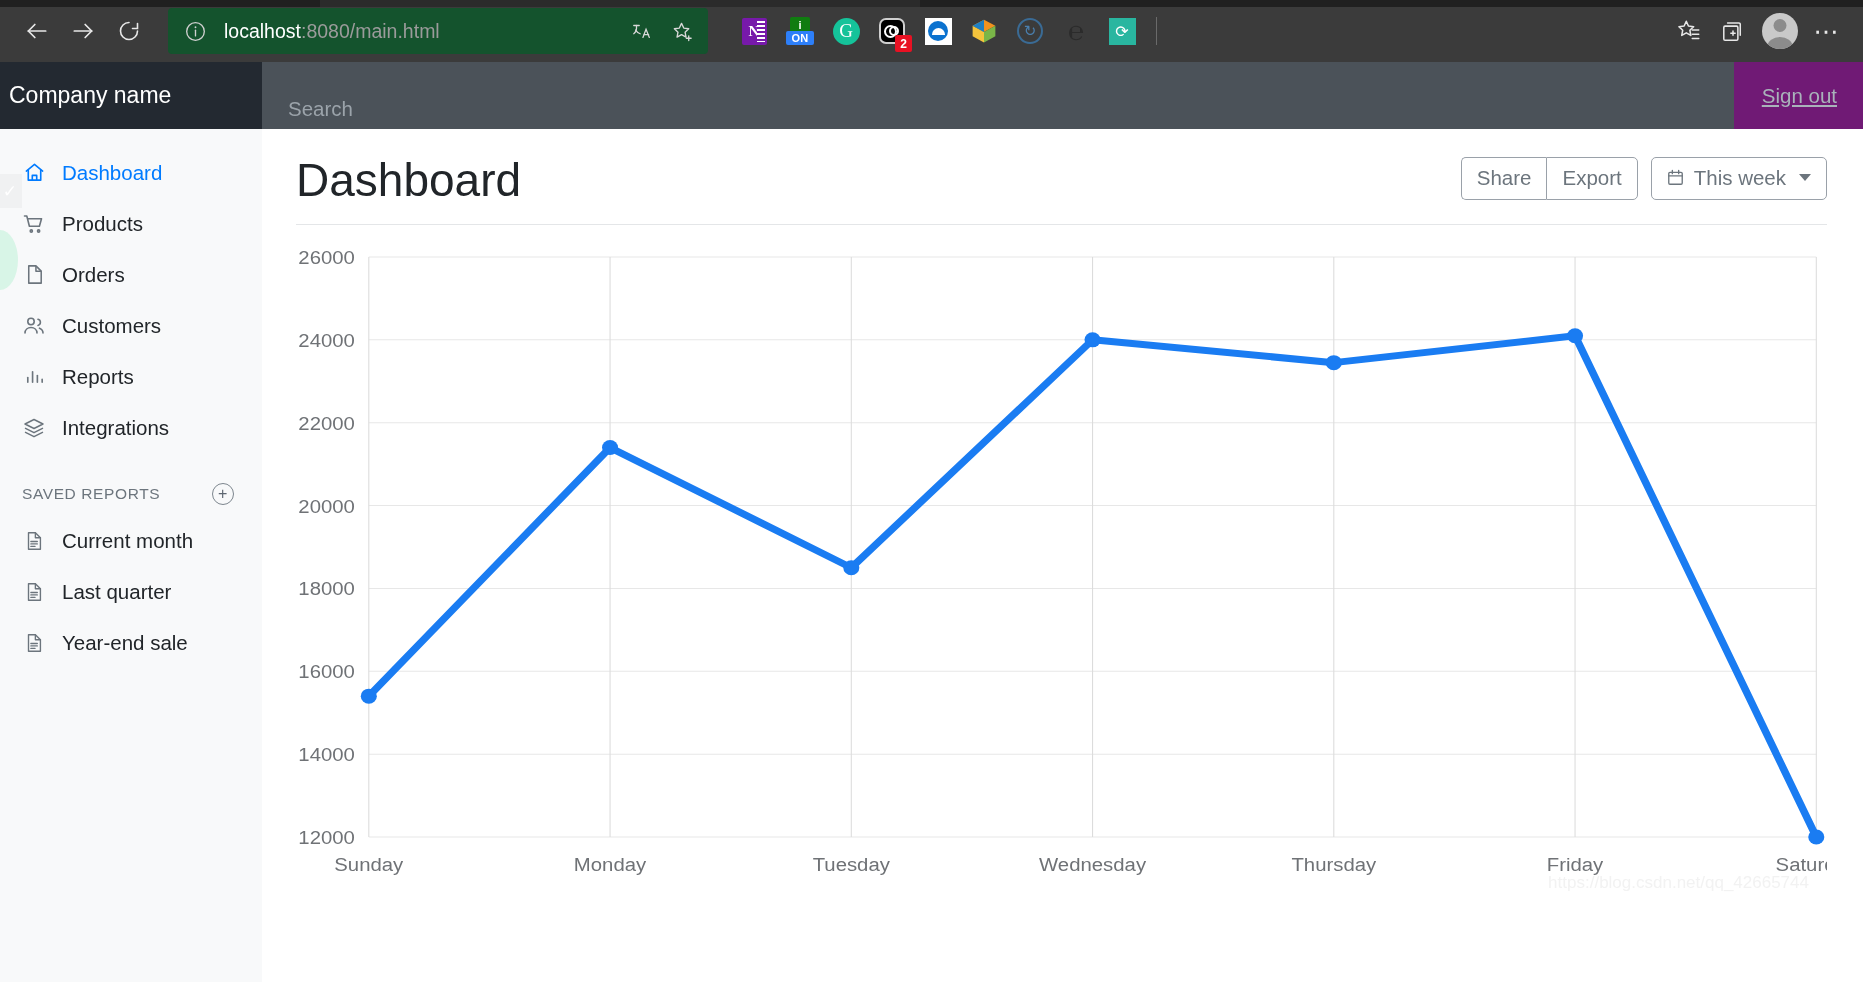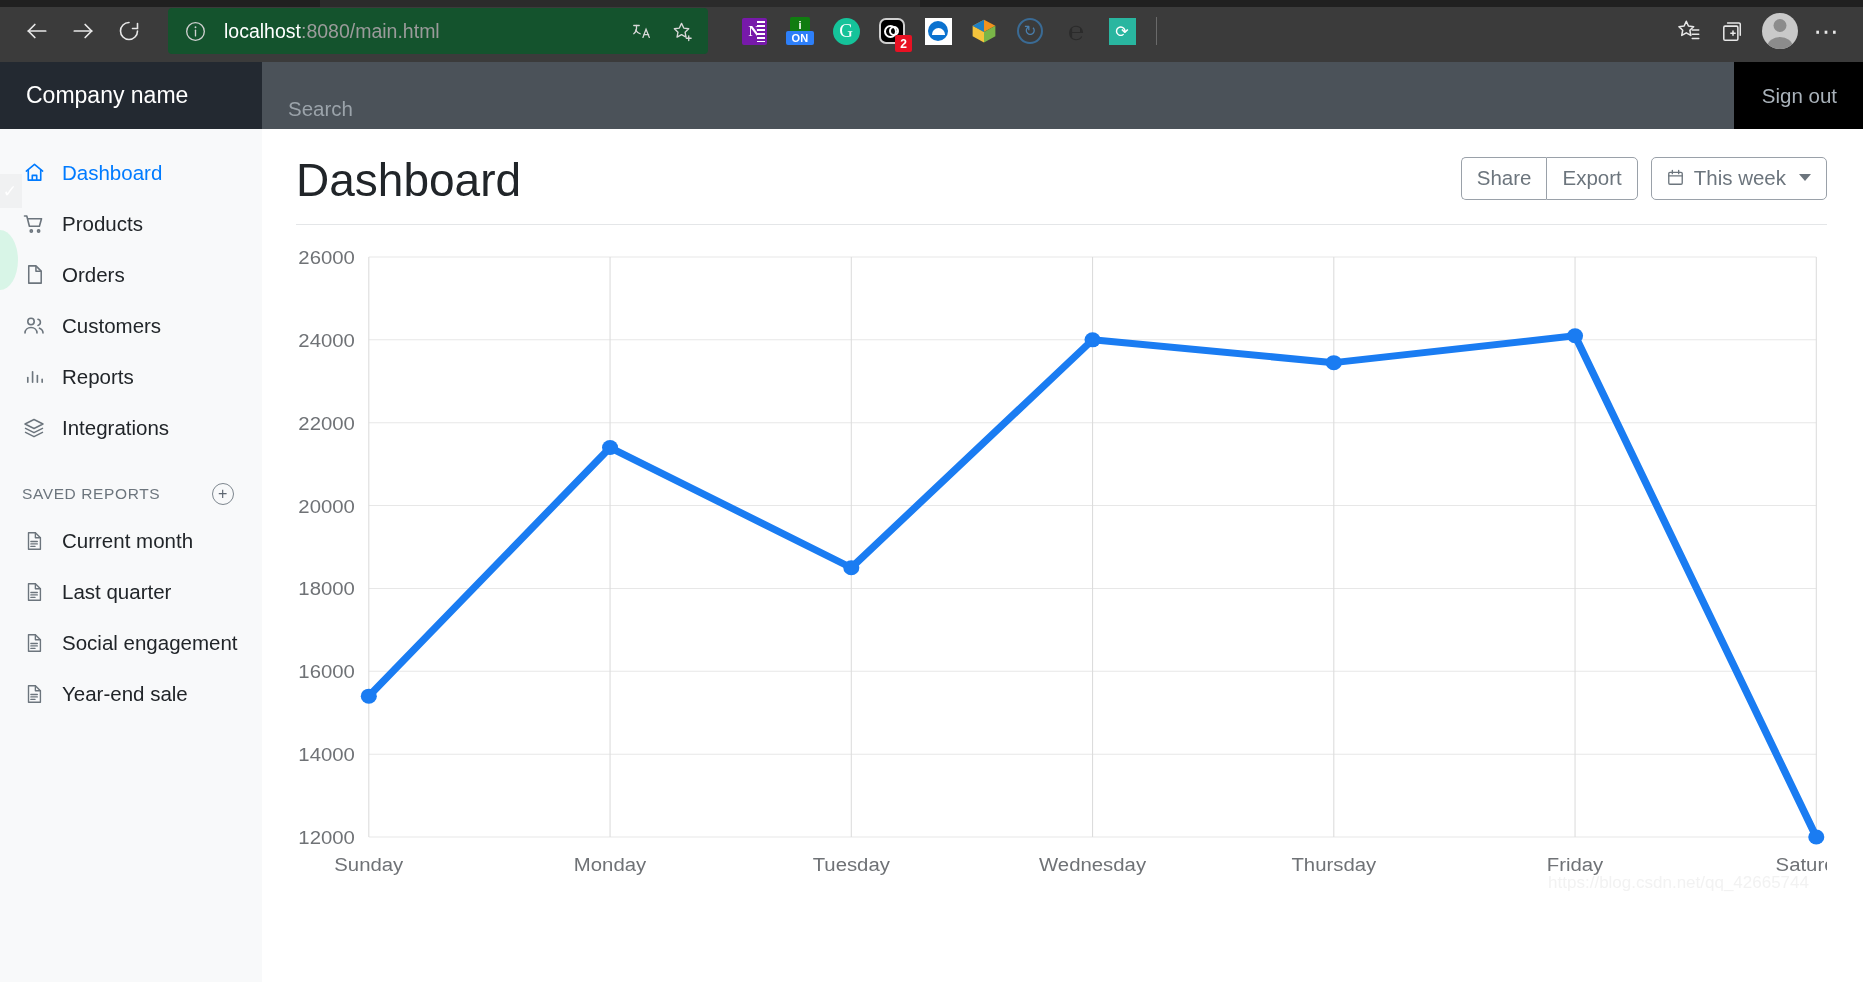--- a/index.html
+++ b/index.html
@@ -267,21 +267,21 @@
     flex-direction: column;
     position: relative;
     z-index: 3;
   }
   .brand {
     height: 67px;
     background: #232931;
     color: #ffffff;
     display: flex;
     align-items: center;
-    padding-left: 26px;
+    padding-left: 9px;
     font-size: 23px;
     cursor: pointer;
   }
   .nav-list { padding-top: 18px; }
   .nav-item {
     display: flex;
     align-items: center;
     height: 51px;
     padding-left: 22px;
     color: #212529;
@@ -362,27 +362,28 @@
     outline: none;
     color: #7dd3fc;
     font-size: 20.5px;
     padding-left: 26px;
     font-family: "Liberation Sans", sans-serif;
     margin-top: 26px;
   }
   .search-input::placeholder { color: #9ba3aa; }
   .signout {
     height: 67px;
-    background: #000000;
+    background: #701a75;
     color: #a9b2ba;
     font-size: 20.5px;
     display: flex; align-items: center;
     padding: 0 26px 0 28px;
     cursor: pointer;
     white-space: nowrap;
+    text-decoration: underline;
   }
 
   
   .main {
     flex: 1;
     padding: 0 36px 0 34px;
     overflow: hidden;
     position: relative;
   }
   .page-head {
@@ -681,32 +682,20 @@
         <span class="ni">
           <svg width="22" height="22" viewBox="0 0 24 24" fill="none" stroke="currentColor" stroke-width="1.5" stroke-linejoin="round" stroke-linecap="round">
               <path d="M6 3h7.5L19 8.5V21H6z"></path>
               <path d="M13.5 3v5.5H19"></path>
               <path d="M8.6 12.5h7"></path>
               <path d="M8.6 15.2h7"></path>
               <path d="M8.6 17.9h4.5"></path>
             </svg>
         </span>
         <span>Last quarter</span>
-      </a>
-      <a class="nav-item">
-        <span class="ni">
-          <svg width="22" height="22" viewBox="0 0 24 24" fill="none" stroke="currentColor" stroke-width="1.5" stroke-linejoin="round" stroke-linecap="round">
-              <path d="M6 3h7.5L19 8.5V21H6z"></path>
-              <path d="M13.5 3v5.5H19"></path>
-              <path d="M8.6 12.5h7"></path>
-              <path d="M8.6 15.2h7"></path>
-              <path d="M8.6 17.9h4.5"></path>
-            </svg>
-        </span>
-        <span>Social engagement</span>
       </a>
       <a class="nav-item">
         <span class="ni">
           <svg width="22" height="22" viewBox="0 0 24 24" fill="none" stroke="currentColor" stroke-width="1.5" stroke-linejoin="round" stroke-linecap="round">
               <path d="M6 3h7.5L19 8.5V21H6z"></path>
               <path d="M13.5 3v5.5H19"></path>
               <path d="M8.6 12.5h7"></path>
               <path d="M8.6 15.2h7"></path>
               <path d="M8.6 17.9h4.5"></path>
             </svg>

